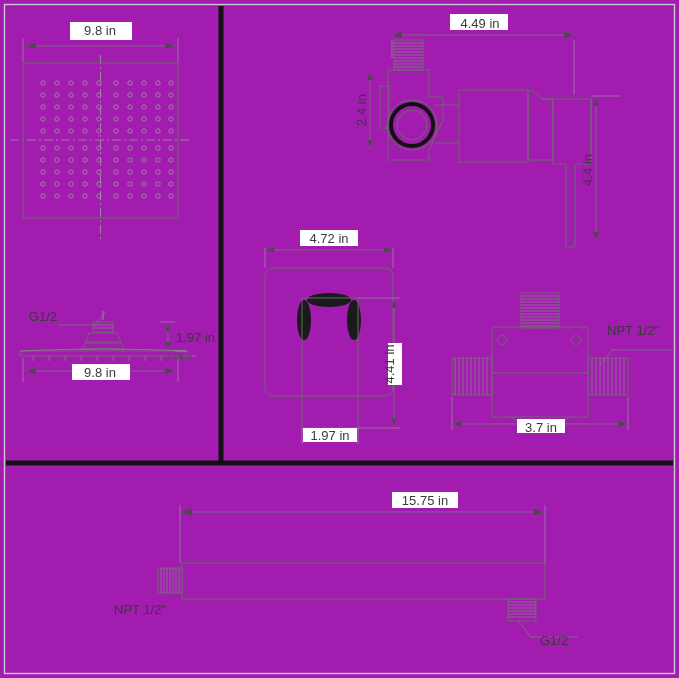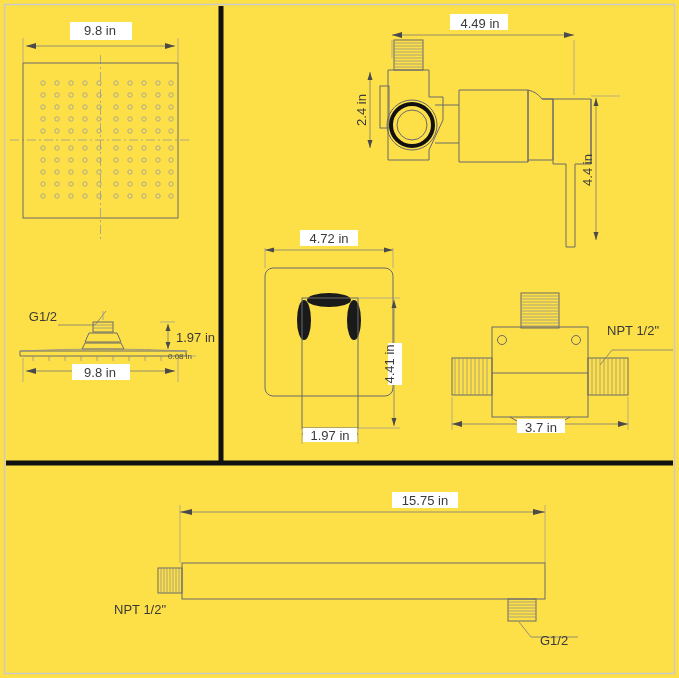--- a/index.html
+++ b/index.html
@@ -7,21 +7,21 @@
     padding: 0;
     background: #ffffff;
   }
   body {
     font-family: "Liberation Sans", sans-serif;
   }
   #sheet {
     position: relative;
     width: 679px;
     height: 678px;
-    background: #fde047;
+    background: #a21caf;
     box-sizing: border-box;
     overflow: hidden;
   }
   #sheet svg {
     position: absolute;
     top: 0;
     left: 0;
   }
   .dimtext {
     font-family: "Liberation Sans", sans-serif;

